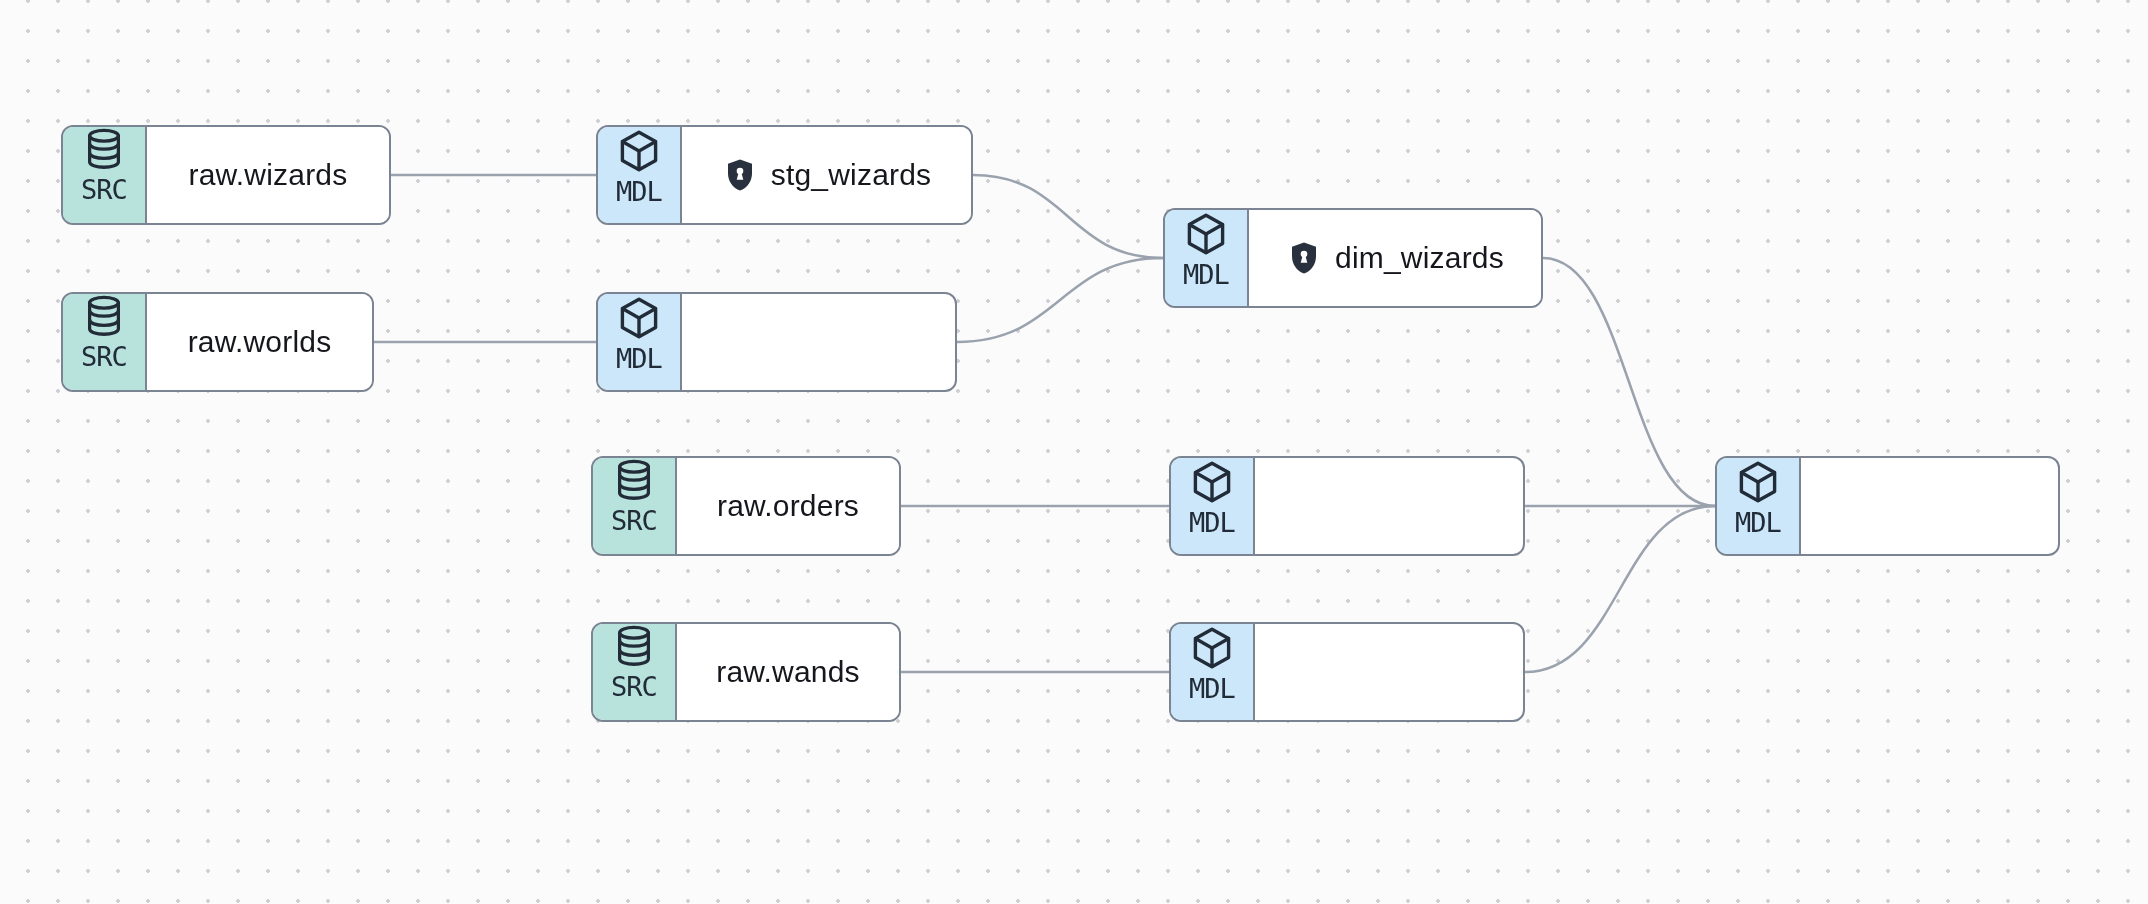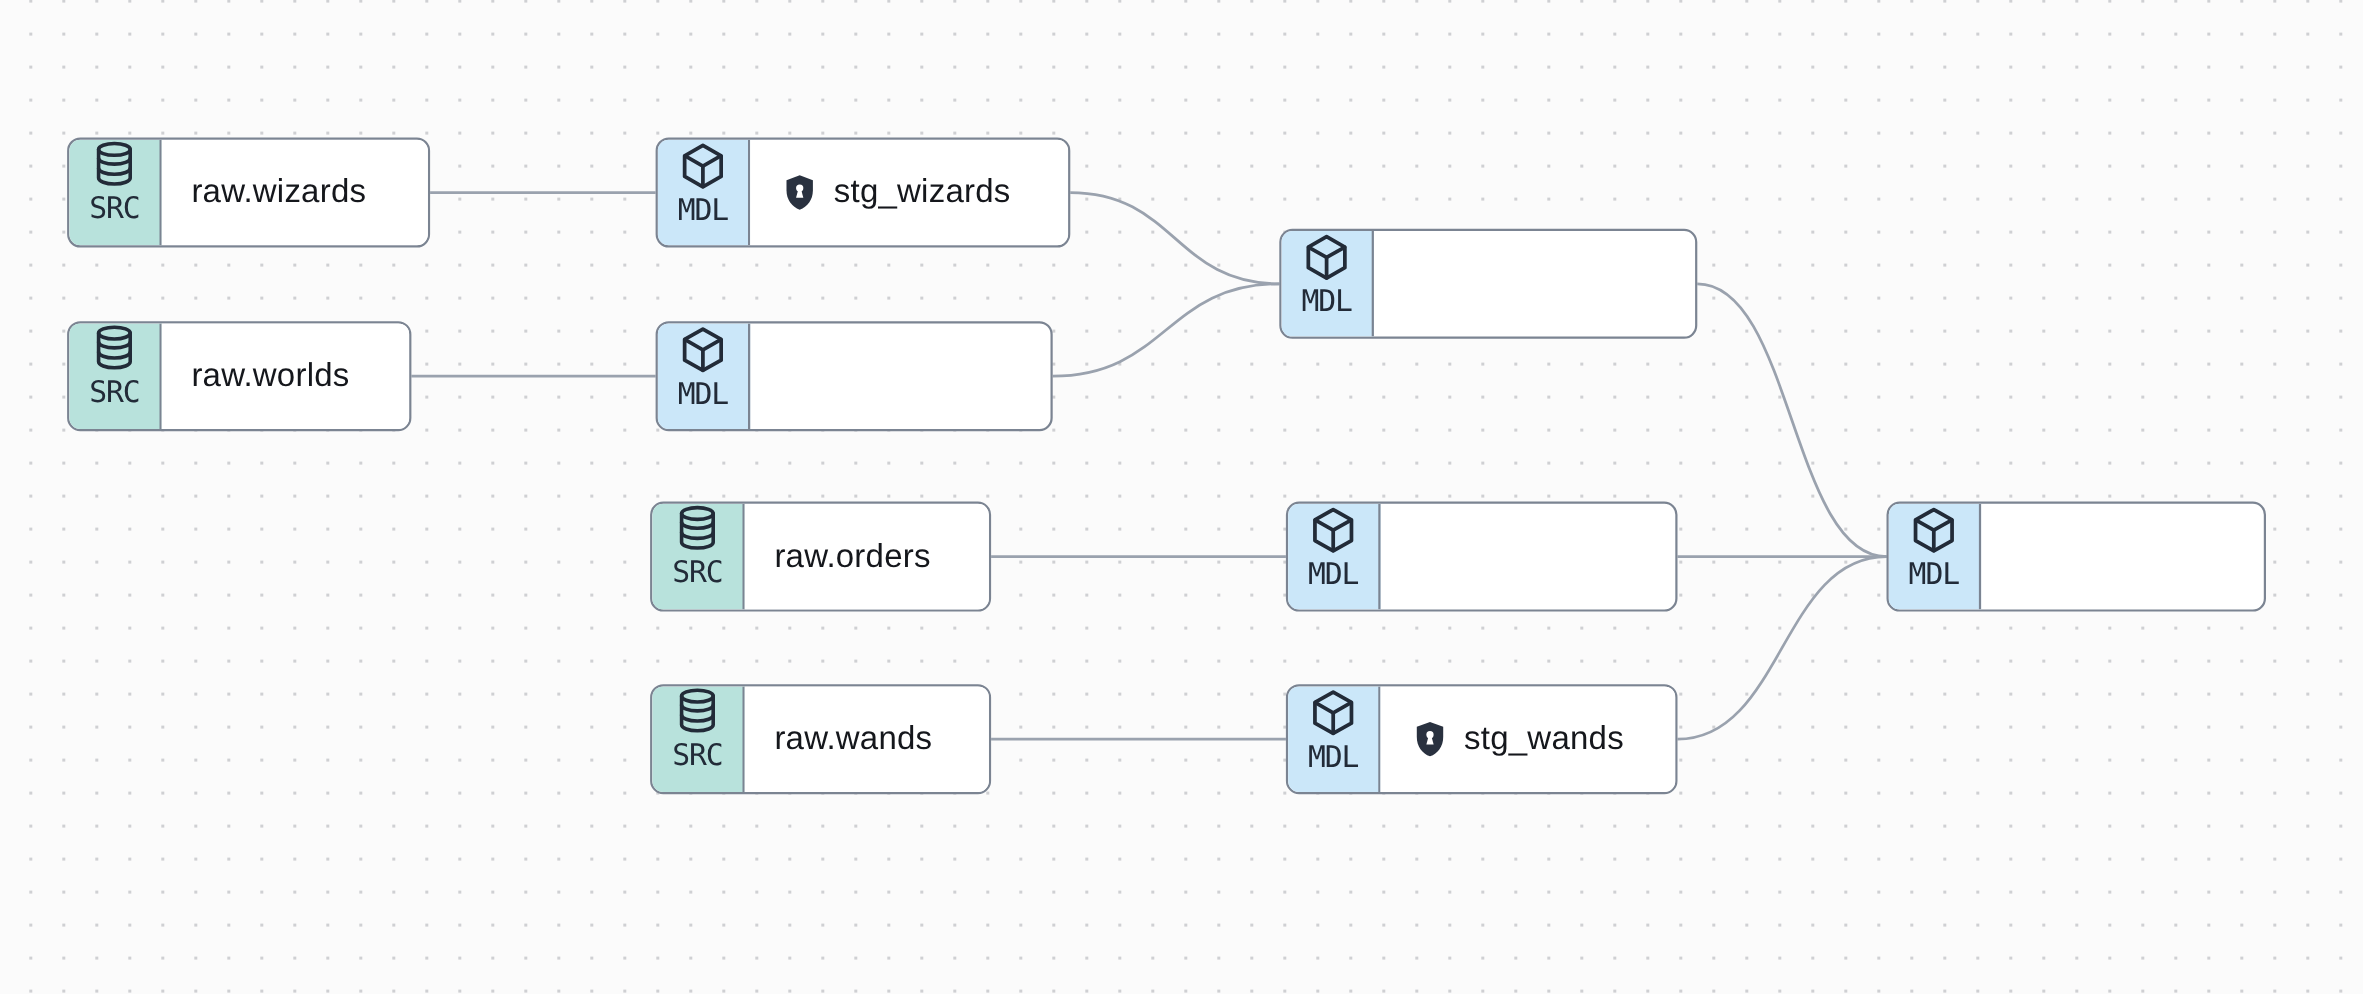--- a/index.html
+++ b/index.html
@@ -69,21 +69,21 @@
     font-weight: 500;
     letter-spacing: -1px;
     line-height: 1;
     color: var(--icon-ink);
   }
   .badge-icon svg { display: block; }
   .node-body {
     flex: 1 1 auto;
     display: flex;
     align-items: center;
-    justify-content: flex-start;
+    justify-content: center;
     gap: 13px;
     padding: 0 27px;
     background: var(--node-bg);
   }
   .node-label {
     font-size: 30px;
     font-weight: 500;
     letter-spacing: 0.2px;
     color: var(--label-ink);
     white-space: nowrap;
@@ -182,89 +182,89 @@
     <div class="node-badge mdl">
       <span class="badge-icon">
         <svg width="48" height="48" viewBox="0 0 24 24" fill="none" stroke="#222b38" stroke-width="1.7" stroke-linecap="round" stroke-linejoin="round">
           <path d="M12 2.6 L20.3 7.3 V16.7 L12 21.4 L3.7 16.7 V7.3 Z"></path>
           <path d="M3.9 7.4 L12 12 L20.1 7.4"></path>
           <path d="M12 12 V21.2"></path>
         </svg>
       </span>
       <span class="badge-label">MDL</span>
     </div>
-  </div>
-
-  <div class="node" style="left: 591px; top: 456px; width: 310px; height: 100px;">
-    <div class="node-badge src">
-      <span class="badge-icon">
-        <svg width="46" height="46" viewBox="0 0 24 24" fill="none" stroke="#222b38" stroke-width="1.7" stroke-linecap="round" stroke-linejoin="round">
-          <ellipse cx="12" cy="4.6" rx="7.5" ry="2.8"></ellipse>
-          <path d="M4.5 4.6v4.2c0 1.55 3.36 2.8 7.5 2.8s7.5-1.25 7.5-2.8V4.6"></path>
-          <path d="M4.5 8.8v4.8c0 1.55 3.36 2.8 7.5 2.8s7.5-1.25 7.5-2.8V8.8"></path>
-          <path d="M4.5 13.6v4.6c0 1.55 3.36 2.8 7.5 2.8s7.5-1.25 7.5-2.8v-4.6"></path>
-        </svg>
-      </span>
-      <span class="badge-label">SRC</span>
-    </div>
-    <div class="node-body">
-      <span class="node-label">raw.orders</span>
-    </div>
-  </div>
-
-  <div class="node" style="left: 1169px; top: 456px; width: 356px; height: 100px;">
-    <div class="node-badge mdl">
-      <span class="badge-icon">
-        <svg width="48" height="48" viewBox="0 0 24 24" fill="none" stroke="#222b38" stroke-width="1.7" stroke-linecap="round" stroke-linejoin="round">
-          <path d="M12 2.6 L20.3 7.3 V16.7 L12 21.4 L3.7 16.7 V7.3 Z"></path>
-          <path d="M3.9 7.4 L12 12 L20.1 7.4"></path>
-          <path d="M12 12 V21.2"></path>
-        </svg>
-      </span>
-      <span class="badge-label">MDL</span>
-    </div>
-  </div>
-
-  <div class="node" style="left: 591px; top: 622px; width: 310px; height: 100px;">
-    <div class="node-badge src">
-      <span class="badge-icon">
-        <svg width="46" height="46" viewBox="0 0 24 24" fill="none" stroke="#222b38" stroke-width="1.7" stroke-linecap="round" stroke-linejoin="round">
-          <ellipse cx="12" cy="4.6" rx="7.5" ry="2.8"></ellipse>
-          <path d="M4.5 4.6v4.2c0 1.55 3.36 2.8 7.5 2.8s7.5-1.25 7.5-2.8V4.6"></path>
-          <path d="M4.5 8.8v4.8c0 1.55 3.36 2.8 7.5 2.8s7.5-1.25 7.5-2.8V8.8"></path>
-          <path d="M4.5 13.6v4.6c0 1.55 3.36 2.8 7.5 2.8s7.5-1.25 7.5-2.8v-4.6"></path>
-        </svg>
-      </span>
-      <span class="badge-label">SRC</span>
-    </div>
-    <div class="node-body">
-      <span class="node-label">raw.wands</span>
-    </div>
-  </div>
-
-  <div class="node" style="left: 1169px; top: 622px; width: 356px; height: 100px;">
-    <div class="node-badge mdl">
-      <span class="badge-icon">
-        <svg width="48" height="48" viewBox="0 0 24 24" fill="none" stroke="#222b38" stroke-width="1.7" stroke-linecap="round" stroke-linejoin="round">
-          <path d="M12 2.6 L20.3 7.3 V16.7 L12 21.4 L3.7 16.7 V7.3 Z"></path>
-          <path d="M3.9 7.4 L12 12 L20.1 7.4"></path>
-          <path d="M12 12 V21.2"></path>
-        </svg>
-      </span>
-      <span class="badge-label">MDL</span>
-    </div>
     <div class="node-body">
       <span class="shield-icon">
         <svg width="36" height="38" viewBox="0 0 24 24">
           <path fill="#29313f" d="M12 1.6 L20 4.5 V10.6 C20 16.4 16.7 20.5 12 22.4 C7.3 20.5 4 16.4 4 10.6 V4.5 Z"></path>
           <circle cx="12" cy="9.3" r="2.2" fill="#ffffff"></circle>
           <path fill="#ffffff" d="M11.1 10.4 L9.8 15.2 H14.2 L12.9 10.4 Z"></path>
         </svg>
       </span>
-      <span class="node-label">stg_wands</span>
+      <span class="node-label">dim_wizards</span>
+    </div>
+  </div>
+
+  <div class="node" style="left: 591px; top: 456px; width: 310px; height: 100px;">
+    <div class="node-badge src">
+      <span class="badge-icon">
+        <svg width="46" height="46" viewBox="0 0 24 24" fill="none" stroke="#222b38" stroke-width="1.7" stroke-linecap="round" stroke-linejoin="round">
+          <ellipse cx="12" cy="4.6" rx="7.5" ry="2.8"></ellipse>
+          <path d="M4.5 4.6v4.2c0 1.55 3.36 2.8 7.5 2.8s7.5-1.25 7.5-2.8V4.6"></path>
+          <path d="M4.5 8.8v4.8c0 1.55 3.36 2.8 7.5 2.8s7.5-1.25 7.5-2.8V8.8"></path>
+          <path d="M4.5 13.6v4.6c0 1.55 3.36 2.8 7.5 2.8s7.5-1.25 7.5-2.8v-4.6"></path>
+        </svg>
+      </span>
+      <span class="badge-label">SRC</span>
+    </div>
+    <div class="node-body">
+      <span class="node-label">raw.orders</span>
+    </div>
+  </div>
+
+  <div class="node" style="left: 1169px; top: 456px; width: 356px; height: 100px;">
+    <div class="node-badge mdl">
+      <span class="badge-icon">
+        <svg width="48" height="48" viewBox="0 0 24 24" fill="none" stroke="#222b38" stroke-width="1.7" stroke-linecap="round" stroke-linejoin="round">
+          <path d="M12 2.6 L20.3 7.3 V16.7 L12 21.4 L3.7 16.7 V7.3 Z"></path>
+          <path d="M3.9 7.4 L12 12 L20.1 7.4"></path>
+          <path d="M12 12 V21.2"></path>
+        </svg>
+      </span>
+      <span class="badge-label">MDL</span>
+    </div>
+  </div>
+
+  <div class="node" style="left: 591px; top: 622px; width: 310px; height: 100px;">
+    <div class="node-badge src">
+      <span class="badge-icon">
+        <svg width="46" height="46" viewBox="0 0 24 24" fill="none" stroke="#222b38" stroke-width="1.7" stroke-linecap="round" stroke-linejoin="round">
+          <ellipse cx="12" cy="4.6" rx="7.5" ry="2.8"></ellipse>
+          <path d="M4.5 4.6v4.2c0 1.55 3.36 2.8 7.5 2.8s7.5-1.25 7.5-2.8V4.6"></path>
+          <path d="M4.5 8.8v4.8c0 1.55 3.36 2.8 7.5 2.8s7.5-1.25 7.5-2.8V8.8"></path>
+          <path d="M4.5 13.6v4.6c0 1.55 3.36 2.8 7.5 2.8s7.5-1.25 7.5-2.8v-4.6"></path>
+        </svg>
+      </span>
+      <span class="badge-label">SRC</span>
+    </div>
+    <div class="node-body">
+      <span class="node-label">raw.wands</span>
+    </div>
+  </div>
+
+  <div class="node" style="left: 1169px; top: 622px; width: 356px; height: 100px;">
+    <div class="node-badge mdl">
+      <span class="badge-icon">
+        <svg width="48" height="48" viewBox="0 0 24 24" fill="none" stroke="#222b38" stroke-width="1.7" stroke-linecap="round" stroke-linejoin="round">
+          <path d="M12 2.6 L20.3 7.3 V16.7 L12 21.4 L3.7 16.7 V7.3 Z"></path>
+          <path d="M3.9 7.4 L12 12 L20.1 7.4"></path>
+          <path d="M12 12 V21.2"></path>
+        </svg>
+      </span>
+      <span class="badge-label">MDL</span>
     </div>
   </div>
 
   <div class="node" style="left: 1715px; top: 456px; width: 345px; height: 100px;">
     <div class="node-badge mdl">
       <span class="badge-icon">
         <svg width="48" height="48" viewBox="0 0 24 24" fill="none" stroke="#222b38" stroke-width="1.7" stroke-linecap="round" stroke-linejoin="round">
           <path d="M12 2.6 L20.3 7.3 V16.7 L12 21.4 L3.7 16.7 V7.3 Z"></path>
           <path d="M3.9 7.4 L12 12 L20.1 7.4"></path>
           <path d="M12 12 V21.2"></path>

